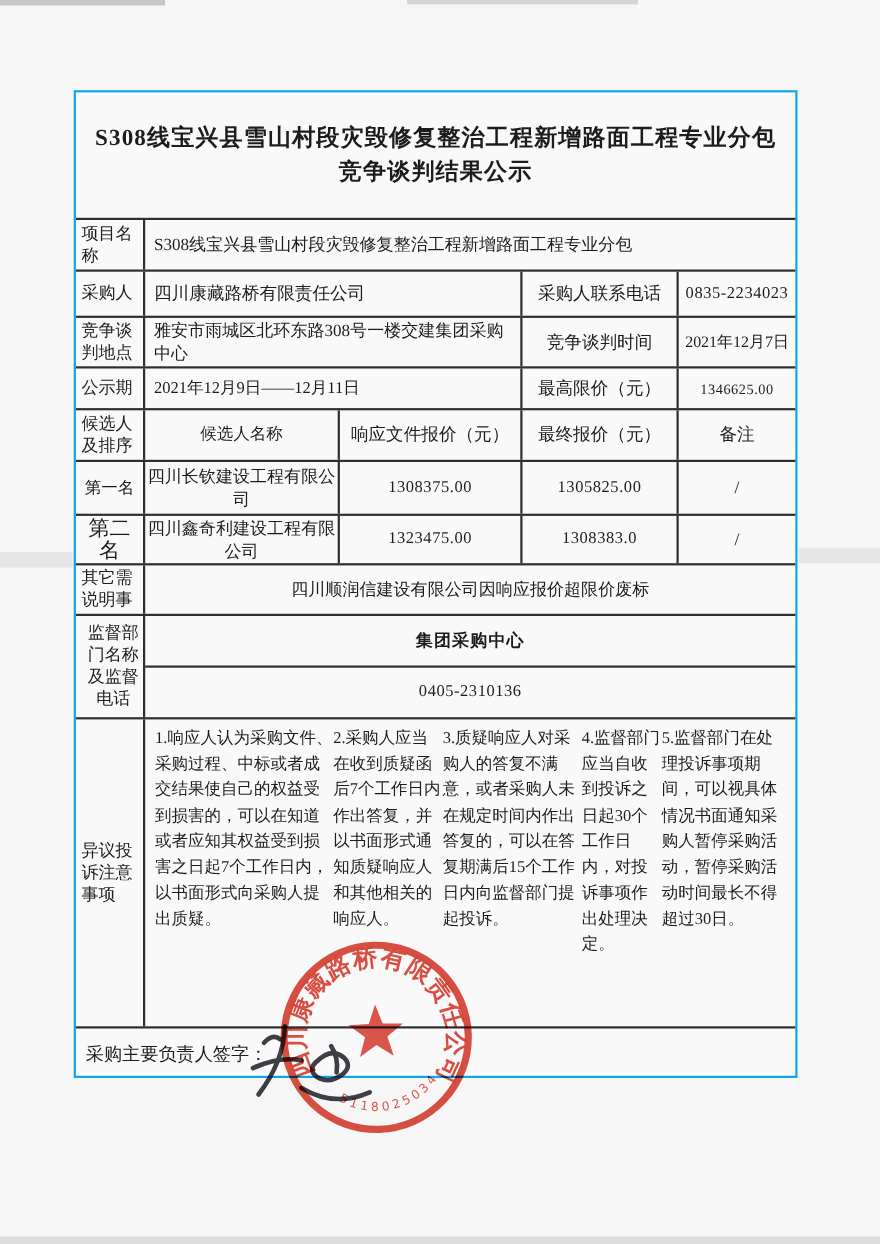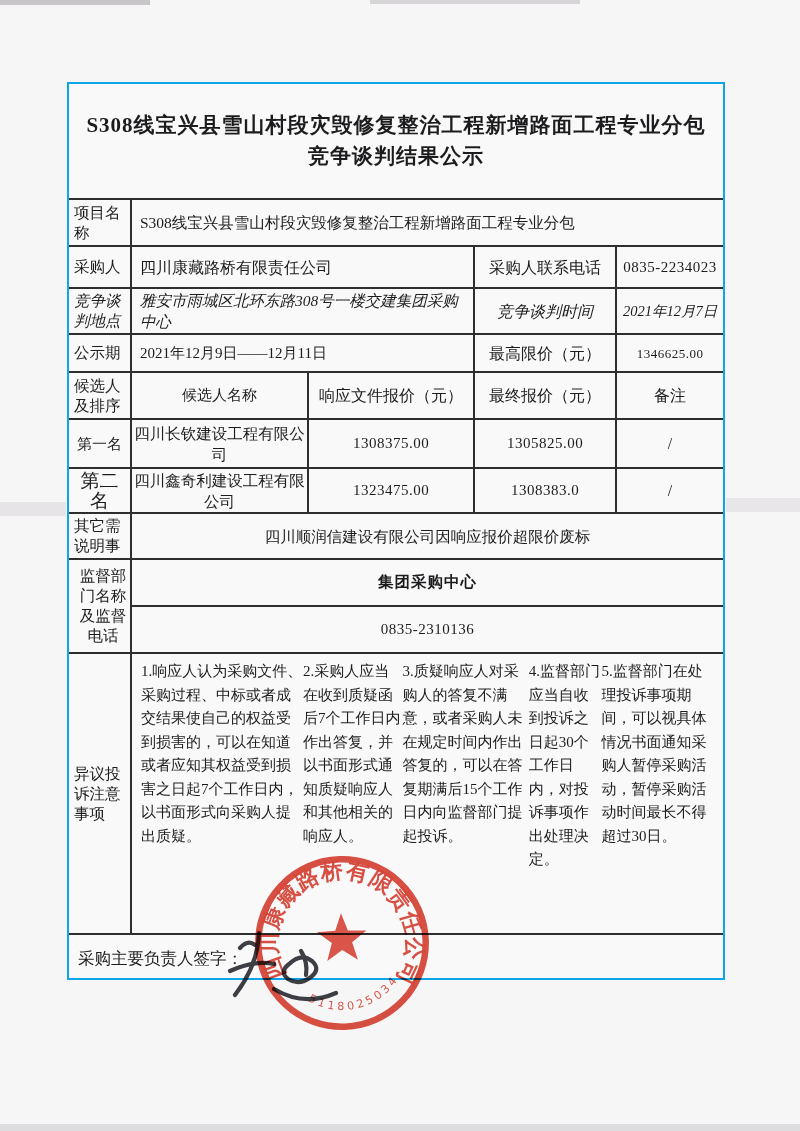--- a/index.html
+++ b/index.html
@@ -69,21 +69,21 @@
     <div class="cell" style="flex:1;padding:2px 4px 2px 8px;font-size:15.5px;">S308线宝兴县雪山村段灾毁修复整治工程新增路面工程专业分包</div>
   </div>
 
   <div class="row" style="height:42px;">
     <div class="cell w-label">采购人</div>
     <div class="cell w-content">四川康藏路桥有限责任公司</div>
     <div class="cell w-label2">采购人联系电话</div>
     <div class="cell w-flex num">0835-2234023</div>
   </div>
 
-  <div class="row" style="height:46px;font-style:italic;">
+  <div class="row" style="height:46px;">
     <div class="cell w-label">竞争谈判地点</div>
     <div class="cell w-content" style="font-size:15.5px;">雅安市雨城区北环东路308号一楼交建集团采购中心</div>
     <div class="cell w-label2">竞争谈判时间</div>
     <div class="cell w-flex" style="font-size:14.5px;">2021年12月7日</div>
   </div>
 
   <div class="row" style="height:38px;">
     <div class="cell w-label">公示期</div>
     <div class="cell w-content" style="font-size:15px;">2021年12月9日——12月11日</div>
     <div class="cell w-label2">最高限价（元）</div>
@@ -116,21 +116,21 @@
 
   <div class="row" style="height:46px;">
     <div class="cell w-label">其它需说明事</div>
     <div class="cell" style="flex:1;justify-content:center;text-align:center;font-size:15.5px;">四川顺润信建设有限公司因响应报价超限价废标</div>
   </div>
 
   <div class="row" style="height:94px;">
     <div class="cell w-label center-lbl" style="padding-left:10px;">监督部门名称及监督电话</div>
     <div class="sup-right">
       <div class="sup-sub" style="font-size:15.5px;font-weight:bold;letter-spacing:1px;">集团采购中心</div>
-      <div class="sup-sub num">0835-2310136</div>
+      <div class="sup-sub num">0405-2310136</div>
     </div>
   </div>
 
   <div class="row" style="height:281px;">
     <div class="cell w-label">异议投诉注意事项</div>
     <div class="objection-content">
       <p>1.响应人认为采购文件、采购过程、中标或者成交结果使自己的权益受到损害的，可以在知道或者应知其权益受到损害之日起7个工作日内，以书面形式向采购人提出质疑。</p>
       <p>2.采购人应当在收到质疑函后7个工作日内作出答复，并以书面形式通知质疑响应人和其他相关的响应人。</p>
       <p>3.质疑响应人对采购人的答复不满意，或者采购人未在规定时间内作出答复的，可以在答复期满后15个工作日内向监督部门提起投诉。</p>
       <p>4.监督部门应当自收到投诉之日起30个工作日内，对投诉事项作出处理决定。</p>

